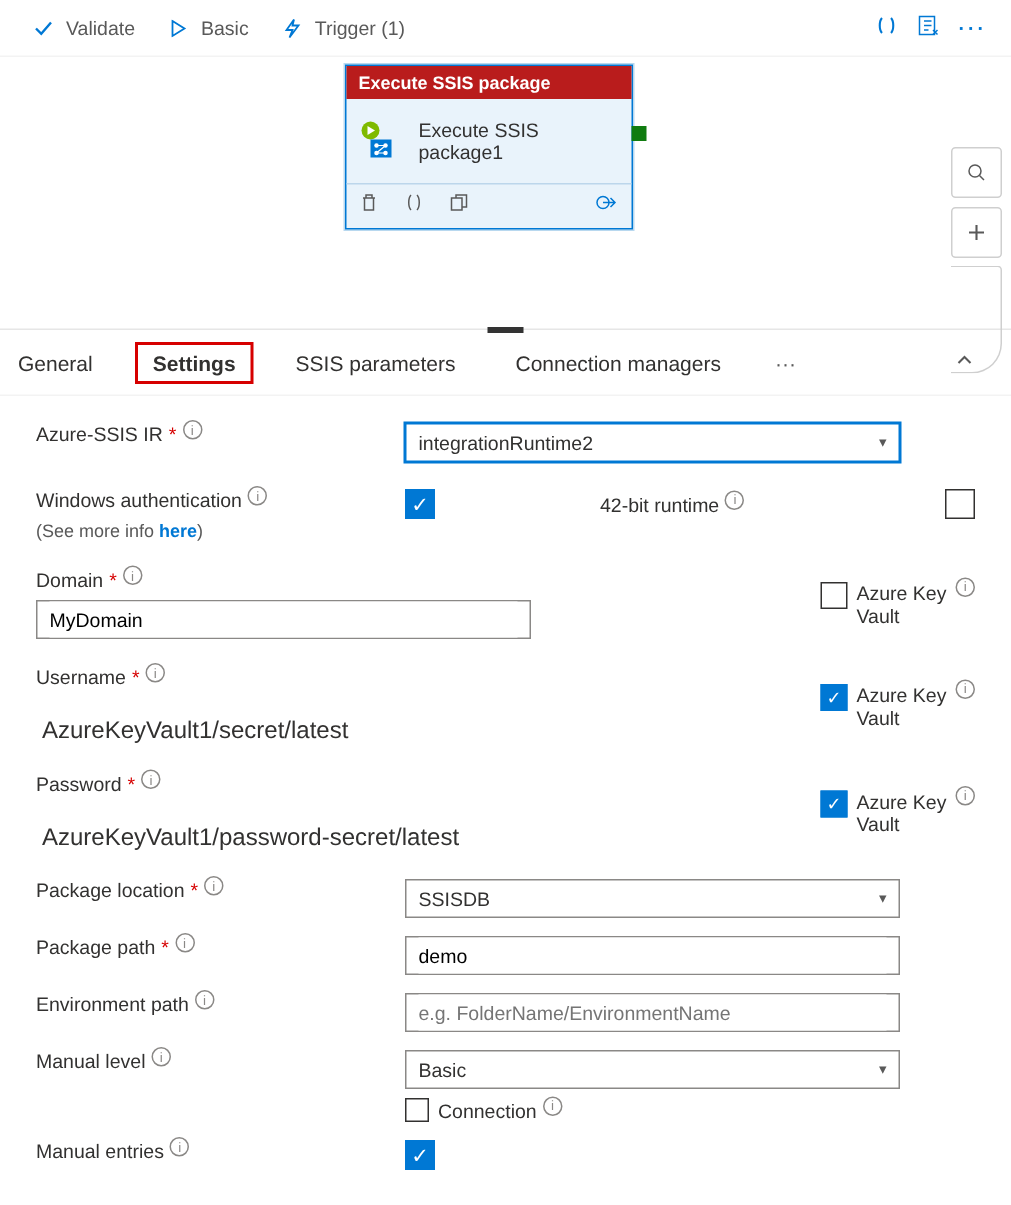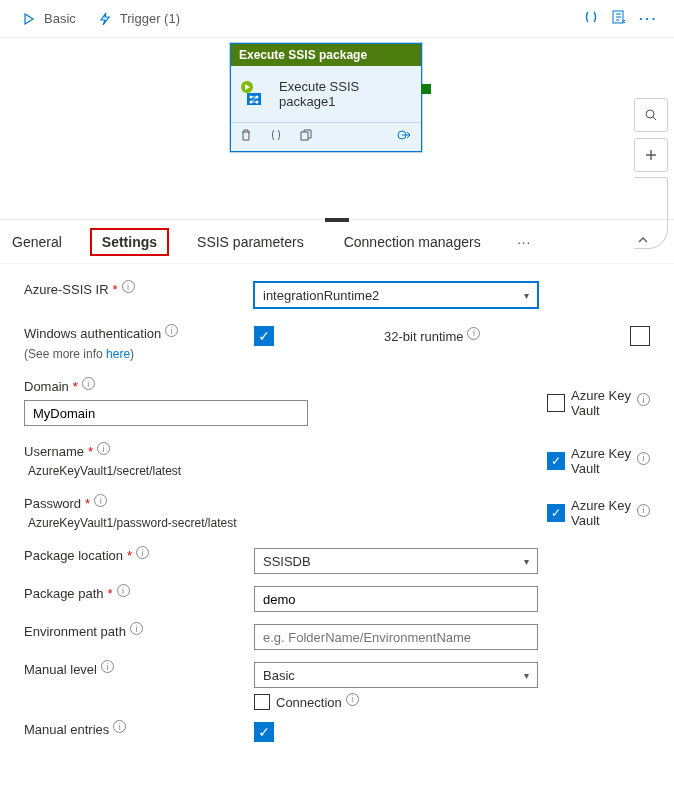--- a/index.html
+++ b/index.html
@@ -12,62 +12,70 @@
   .toolbar .right-ic { padding:4px 6px; color:#0078d4; cursor:pointer; }
   .toolbar .right-ic.dots { color:#0078d4; letter-spacing:2px; font-weight:bold; }
 
   .canvas { height: 182px; position:relative; border-bottom: 1px solid #e6e6e6; }
   .canvas-drag { position:absolute; bottom:-3px; left:50%; width:24px; height:4px; background:#333; transform:translateX(-50%); }
   .side-rail { position:absolute; right:6px; top:60px; display:flex; flex-direction:column; gap:6px; }
   .rail-btn { width:34px; height:34px; border:1px solid #cfcfcf; border-radius:3px; background:#fff; display:flex; align-items:center; justify-content:center; color:#555; cursor:pointer; }
   .rail-connector { width:34px; height:72px; border:1px solid #cfcfcf; border-left:none; border-radius:0 3px 0 0; margin-top:-1px; border-bottom-right-radius:20px; }
 
   .activity { position:absolute; left:230px; top:5px; width:192px; border:1px solid #0078d4; background:#e9f3fb; box-shadow:0 0 0 1px #b8d8ef; }
-  .activity-title { background:#4d7c0f; color:#fff; font-size:12px; font-weight:600; padding:4px 8px; }
+  .activity-title { background:#b91c1c; color:#fff; font-size:12px; font-weight:600; padding:4px 8px; }
   .activity-body { padding:8px; display:flex; align-items:center; gap:10px; min-height:56px; }
   .activity-icon { width:30px; height:30px; position:relative; }
   .activity-name { font-size:13px; color:#323130; }
   .activity-footer { border-top:1px solid #bcd6eb; padding:5px 8px; display:flex; gap:16px; align-items:center; color:#595959; }
   .green-handle { position:absolute; right:-10px; top:40px; width:10px; height:10px; background:#107c10; }
 
   .tabs-row { display:flex; align-items:center; height:44px; padding:0 14px 0 0; font-size:14px; border-bottom:1px solid #f3f3f3;gap:16px; }
   .tab { padding: 10px 12px; color:#323130; cursor:pointer; }
   .tab.active { border:2px solid #d60000; padding:4px 10px; font-weight:600; }
   .tabs-row .dots { color:#595959; margin:0 8px; cursor:pointer; }
   .tabs-row .collapse { margin-left:auto; color:#595959; cursor:pointer; padding:6px 10px; }
 
   .pane { position:absolute; top:264px; bottom:0; left:0; right:0; overflow-y:scroll; padding:18px 24px 20px 24px; }
   .pane::-webkit-scrollbar { width:14px; }
   .pane::-webkit-scrollbar-thumb { background:#c8c8c8; }
   .pane::-webkit-scrollbar-track { background:#f3f3f3; }
 
-  .row { display:flex; margin-bottom:18px; align-items:flex-start; font-size:13px; }
+  .row { display:flex; margin-bottom:18px; align-items:flex-start; font-size:13px;gap:16px; }
   .row-tight { margin-bottom:12px; }
   .label-col { width:230px; display:flex; align-items:center; gap:4px; flex-wrap:wrap; }
   .label-col .sublabel { font-size:12px; color:#595959; width:100%; margin-top:2px; }
   .req { color:#d60000; }
   .info-ic { width:13px; height:13px; border:1px solid #8a8886; border-radius:50%; display:inline-flex; align-items:center; justify-content:center; font-size:9px; color:#8a8886; position:relative; top:-3px; }
   .control-col { flex:1; display:flex; align-items:center; }
-  .right-col { display:flex; align-items:center; gap:6px; margin-left:auto; }
-
-  .select, .input { width:284px; height:26px; border:1px solid #8a8886; padding:0 8px; font-size:13px; background:#fff; display:flex; align-items:center; justify-content:space-between; }
+  .right-col { display:flex; align-items:flex-start; gap:6px; margin-left:auto; }
+
+  .select, .input { width:330px; height:26px; border:1px solid #8a8886; padding:0 8px; font-size:13px; background:#fff; display:flex; align-items:center; justify-content:space-between; }
   .select.active { border:1px solid #0078d4; outline:1px solid #0078d4; }
   .chev { font-size:10px; color:#595959; }
   .input input { border:0; outline:0; width:100%; height:100%; font-size:13px; }
   .checkbox { width:20px; height:20px; border:1px solid #323130; display:flex; align-items:center; justify-content:center; cursor:pointer; }
   .checkbox.checked { background:#0078d4; border-color:#0078d4; color:#fff; }
   .checkmark { font-size:14px; line-height:1; }
   .small-cb { width:16px; height:16px; border:1px solid #323130; margin-right:6px; display:inline-flex; align-items:center; justify-content:center; }
-  .link { color:#0078d4; cursor:pointer; }
-  .readonly-text { font-size:12px; color:#323130; padding-left:4px; margin-top:5px; }
+  .link { color:#0078d4; cursor:pointer;font-weight:bold; }
+  .readonly-text { font-size:16px; color:#323130; padding-left:4px; margin-top:20px; }
 </style>
 </head>
 <body>
 
 <div class="toolbar">
+  <div class="tb-item">
+    <span class="ic">
+        <svg width="14" height="14" viewBox="0 0 14 14">
+          <path d="M2 7 L5.5 10.5 L12 3" stroke="#0078d4" stroke-width="1.6" fill="none"></path>
+        </svg>
+      </span>
+    <span>Validate</span>
+  </div>
   <div class="tb-item">
     <span class="ic">
         <svg width="12" height="12" viewBox="0 0 12 12">
           <path d="M2 1 L10 6 L2 11 Z" fill="none" stroke="#0078d4" stroke-width="1.2"></path>
         </svg>
       </span>
     <span>Basic</span>
   </div>
   <div class="tb-item">
     <span class="ic">
@@ -177,21 +185,21 @@
       <span class="info-ic">i</span>
       <span class="sublabel">
         <span>(See more info </span><span class="link">here</span><span>)</span>
       </span>
     </div>
     <div class="control-col">
       <div class="checkbox checked">
           <span class="checkmark">✓</span>
         </div>
       <div style="width:110px"></div>
-      <span>32-bit runtime</span>
+      <span>42-bit runtime</span>
       <span class="info-ic" style="margin-left:4px">i</span>
       <div class="right-col">
         <div class="checkbox"></div>
       </div>
     </div>
   </div>
 
   <div class="row">
     <div style="flex:1">
       <div class="label-col" style="width:auto">

